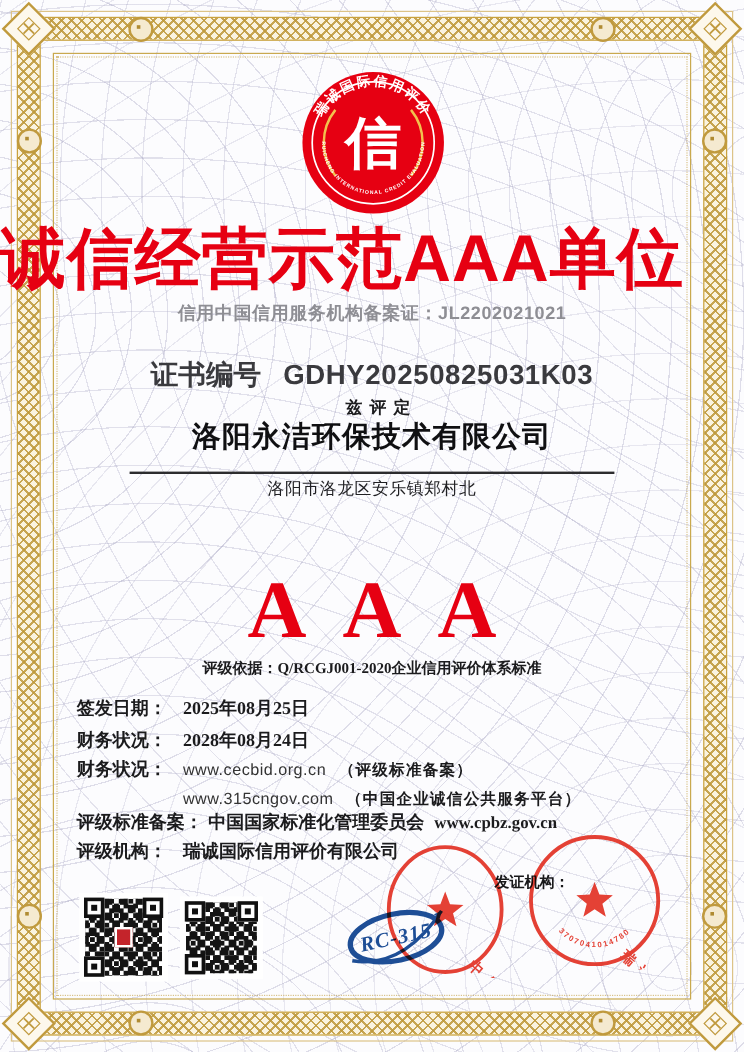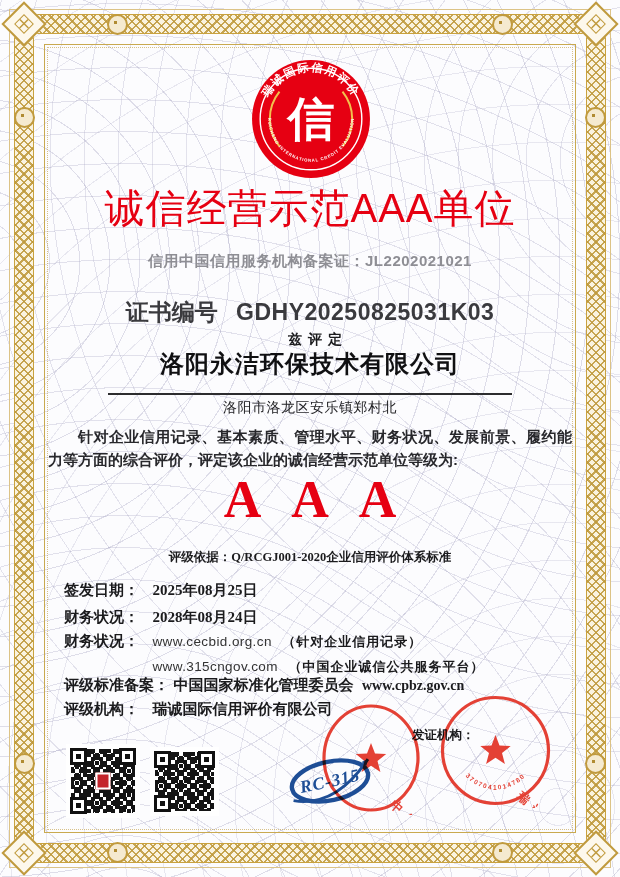--- a/index.html
+++ b/index.html
@@ -40,38 +40,38 @@
   .c-tl{ left:8px; top:8px; } .c-tr{ right:8px; top:8px; }
   .c-bl{ left:8px; bottom:8px; } .c-br{ right:8px; bottom:8px; }
   .btncirc{ position:absolute; width:21px; height:21px; border:2px solid #c09a3e; border-radius:50%;
     background:#f5ead0; z-index:2; }
   .btncirc::after{ content:''; position:absolute; left:5px; top:5px; width:7px; height:7px;
     box-shadow: 0 0 0 0 #b08b32, 4px 0 0 -2px #b08b32, 0 4px 0 -2px #b08b32, 4px 4px 0 -2px #b08b32;
     background:#b08b32; width:3px; height:3px; }
   
   .content{ position:absolute; inset:0; z-index:3; }
   .logo-wrap{ position:absolute; left:250px; top:58px; width:122px; height:122px; }
-  .cert-title{ position:absolute; top:188px; left:0; right:0; text-align:center;
-    font-size:40px; font-weight:400; letter-spacing:1px; line-height:1; }
+  .cert-title{ position:absolute; top:188px; left:0; right:0; 
+    font-size:55px; font-weight:700; letter-spacing:1px; line-height:1; }
   .cert-subtitle{ position:absolute; top:252px; left:0; right:0; text-align:center;
     font-size:15px; font-weight:600; color:#8e8e94; letter-spacing:.5px; }
   .cert-no{ position:absolute; top:297px; left:0; right:0; text-align:center;
     font-size:23px; font-weight:800; color:#3a3a3e; }
   .cert-no .num{ margin-left:12px; letter-spacing:.5px; }
   .declare{ position:absolute; top:331px; left:0; right:0; text-align:center;
     font-family:"Liberation Serif", serif; font-size:14px; font-weight:700; letter-spacing:6px; color:#1c1c1e;padding-left:16px; }
   .company{ position:absolute; top:348px; left:0; right:0; text-align:center;
     font-family:"Liberation Serif", serif; font-size:24px; font-weight:800; color:#101012; letter-spacing:1px; }
   .company-underline{ position:absolute; top:393px; left:108px; width:404px; height:2px; background:#2c2c2e; }
   .address{ position:absolute; top:399px; left:0; right:0; text-align:center;
     font-size:14px; font-weight:400; color:#1f1f22; letter-spacing:.5px; }
   .body-par{ position:absolute; top:425px; left:48px; width:524px;
     font-size:15px; font-weight:700; color:#28282c; line-height:1.55; text-indent:2em; text-align:justify; }
   .grade{ position:absolute; top:474px; left:0; right:0; text-align:center;
-    font-family:"Liberation Serif", serif; font-size:52px; font-weight:700; line-height:1;
+    font-family:"Liberation Serif", serif; font-size:68px; font-weight:700; line-height:1;
     letter-spacing:30px; text-indent:30px; }
   .basis{ position:absolute; top:549px; left:0; right:0; text-align:center;
     font-family:"Liberation Serif", serif; font-size:12.5px; font-weight:700; color:#1c1c1e; }
   
   .row{ position:absolute; left:64px; white-space:nowrap; color:#1b1b1d; }
   .lbl{ display:inline-block; font-family:Liberation Mono, monospace; font-size:15px; font-weight:800; }
   .lbl-fixed{ width:84px; }
   .val-serif{ font-family:"Liberation Serif", serif; font-size:15px; font-weight:800; }
   .val-url{ font-size:13.5px; font-weight:500; color:#333; letter-spacing:.4px; }
   .note{ font-size:13px; font-weight:800; letter-spacing:1px; margin-left:6px; }
@@ -151,38 +151,37 @@
       <span class="num">GDHY20250825031K03</span>
     </div>
 
     <div class="declare">兹评定</div>
 
     <div class="company">洛阳永洁环保技术有限公司</div>
     <div class="company-underline"></div>
 
     <div class="address">洛阳市洛龙区安乐镇郑村北</div>
 
-    <div class="body-par">针对企业信用记录、基本素质、管理水平、财务状况、发展前景、履约能力等方面的综合评价，评定该企业的诚信经营示范单位等级为:</div>
 
     <div class="grade" style="color:#e60012;">AAA</div>
 
     <div class="basis">评级依据：Q/RCGJ001-2020企业信用评价体系标准</div>
 
     <div class="row" style="top:581px;">
       <span class="lbl lbl-fixed">签发日期：</span>
       <span class="val-serif">2025年08月25日</span>
     </div>
     <div class="row" style="top:608px;">
       <span class="lbl lbl-fixed">财务状况：</span>
       <span class="val-serif">2028年08月24日</span>
     </div>
     <div class="row" style="top:632px;">
       <span class="lbl lbl-fixed">财务状况：</span>
       <span class="val-url">www.cecbid.org.cn</span>
-      <span class="note">（针对企业信用记录）</span>
+      <span class="note">（评级标准备案）</span>
     </div>
     <div class="row" style="top:657px;">
       <span class="lbl lbl-fixed"></span>
       <span class="val-url">www.315cngov.com</span>
       <span class="note">（中国企业诚信公共服务平台）</span>
     </div>
     <div class="row" style="top:700px;">
       <span class="lbl lbl-fixed">评级机构：</span>
       <span class="val-serif">瑞诚国际信用评价有限公司</span>
     </div>

